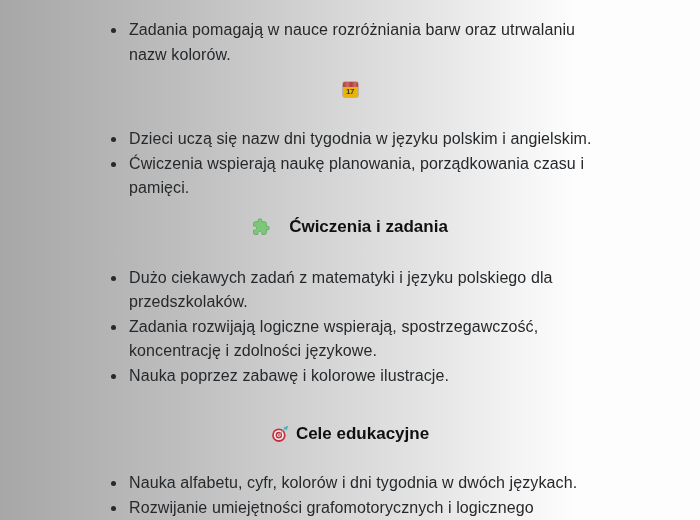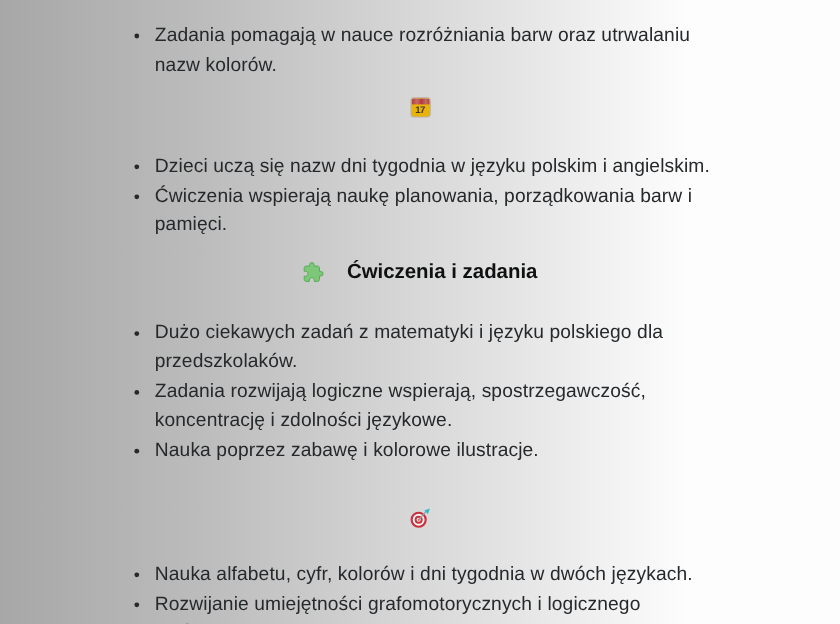--- a/index.html
+++ b/index.html
@@ -77,21 +77,21 @@
   </ul>
 
   <div class="section-heading h-days">
     <span class="cal-icon">
       <span class="cal-top"></span>
       <span class="cal-day">17</span>
     </span>
   </div>
   <ul class="bullets">
     <li>Dzieci uczą się nazw dni tygodnia w języku polskim i angielskim.</li>
-    <li>Ćwiczenia wspierają naukę planowania, porządkowania barw i pamięci.</li>
+    <li>Ćwiczenia wspierają naukę planowania, porządkowania czasu i pamięci.</li>
   </ul>
 
   <div class="section-heading h-tasks">
     <svg class="svg-icon" viewBox="0 0 24 24">
       <path d="M20.5 11H19V7c0-1.1-.9-2-2-2h-4V3.5a2.5 2.5 0 0 0-5 0V5H4c-1.1 0-2 .9-2 2v3.8h1.5c1.49 0 2.7 1.21 2.7 2.7s-1.21 2.7-2.7 2.7H2V20c0 1.1.9 2 2 2h3.8v-1.5c0-1.49 1.21-2.7 2.7-2.7 1.49 0 2.7 1.21 2.7 2.7V22H17c1.1 0 2-.9 2-2v-4h1.5a2.5 2.5 0 0 0 0-5z" fill="#7cc878" stroke="#55a855" stroke-width="1"></path>
     </svg>
     <span>Ćwiczenia i zadania</span>
   </div>
   <ul class="bullets">
     <li>Dużo ciekawych zadań z matematyki i języku polskiego dla przedszkolaków.</li>
@@ -102,19 +102,20 @@
   <div class="section-heading h-goals">
     <svg class="svg-icon" viewBox="0 0 24 24">
       <circle cx="10.5" cy="13.5" r="9" fill="#c9303c"></circle>
       <circle cx="10.5" cy="13.5" r="6.6" fill="#f5f5f5"></circle>
       <circle cx="10.5" cy="13.5" r="4.4" fill="#c9303c"></circle>
       <circle cx="10.5" cy="13.5" r="2.3" fill="#f5f5f5"></circle>
       <circle cx="10.5" cy="13.5" r="1.1" fill="#c9303c"></circle>
       <line x1="10.5" y1="13.5" x2="18.5" y2="4.5" stroke="#9aa0a6" stroke-width="1.5"></line>
       <path d="M16.8 3.2 L23 1 L20.8 7.2 Z" fill="#35b6c9"></path>
     </svg>
+    <span>Cele edukacyjne</span>
   </div>
   <ul class="bullets">
     <li>Nauka alfabetu, cyfr, kolorów i dni tygodnia w dwóch językach.</li>
     <li>Rozwijanie umiejętności grafomotorycznych i logicznego myślenia.</li>
   </ul>
 
 </div>
 
 </body></html>

